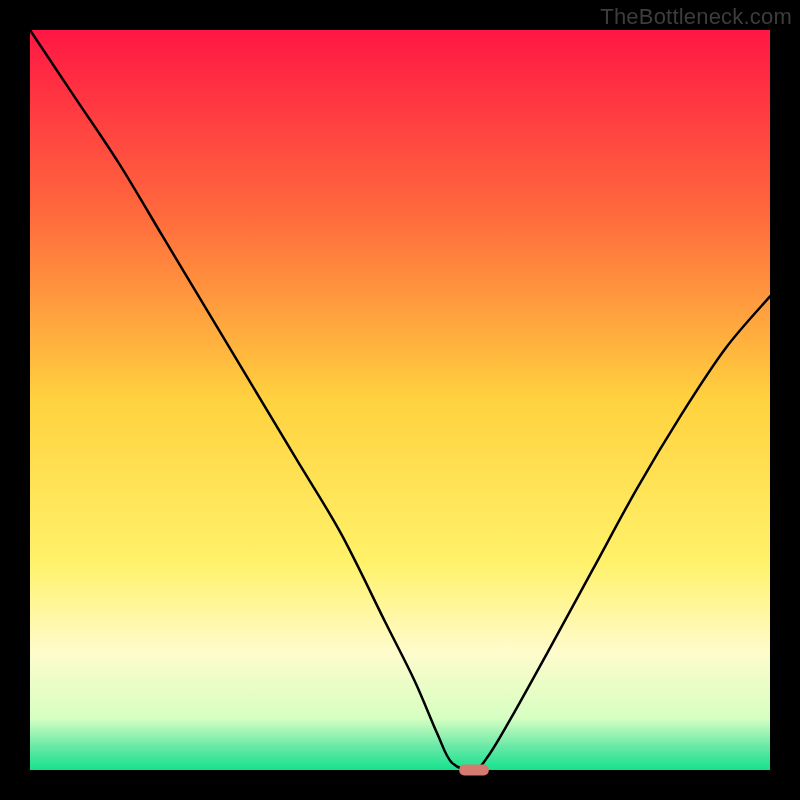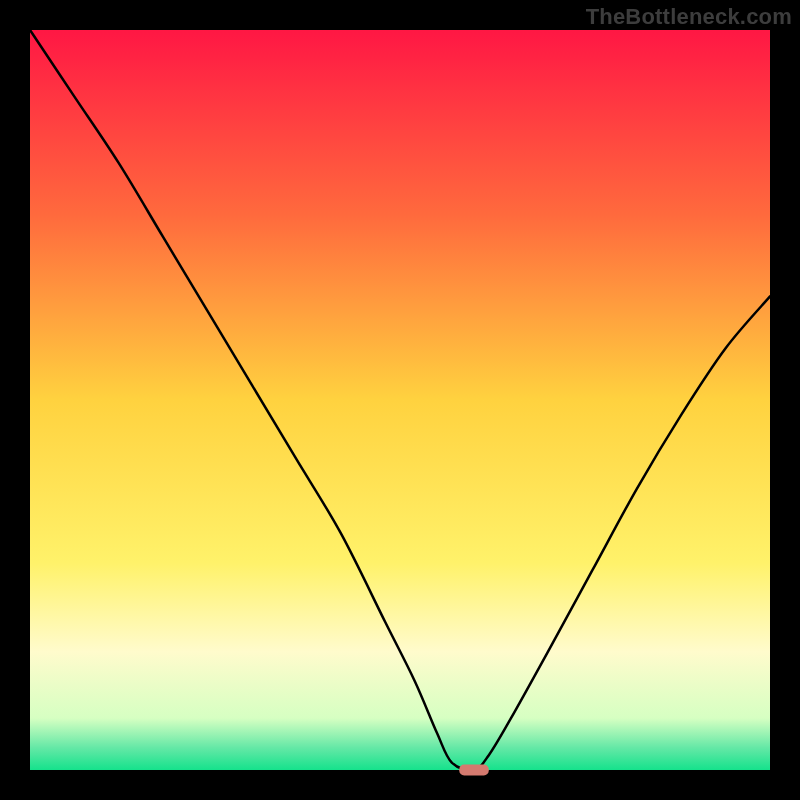--- a/index.html
+++ b/index.html
@@ -15,21 +15,21 @@
     position: relative;
     width: 800px;
     height: 800px;
   }
   .watermark {
     position: absolute;
     top: 4px;
     right: 8px;
     color: #3d3d3d;
     font-size: 22px;
-    font-weight: 700;
+    font-weight: 400;
     letter-spacing: 0.2px;
     z-index: 10;
     pointer-events: none;
   }
   svg {
     display: block;
   }
 </style>
 </head>
 <body>

